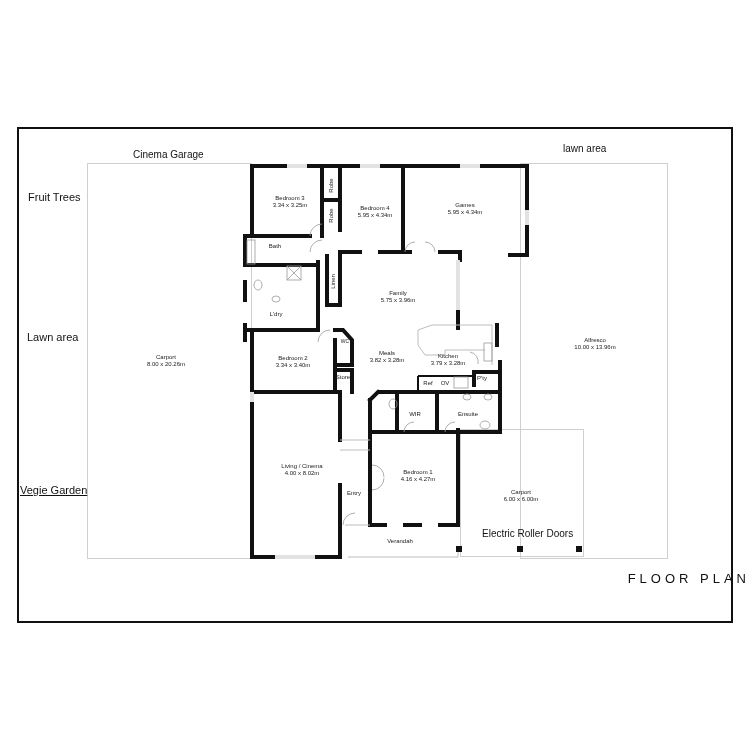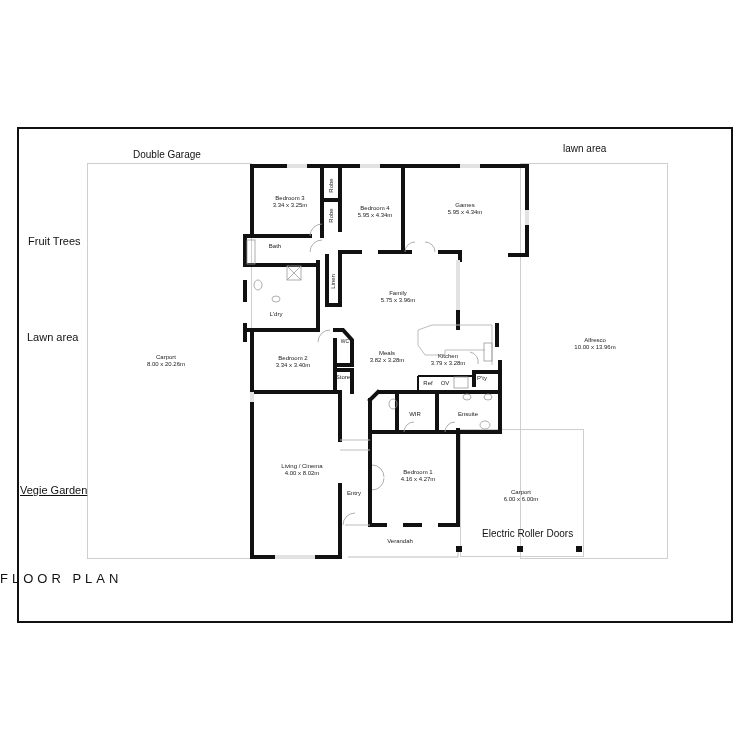--- a/index.html
+++ b/index.html
@@ -2,36 +2,36 @@
 <html><head>
 <meta charset="utf-8">
 <style>
   html, body { margin:0; padding:0; background:#fff; }
   body { width:750px; height:750px; position:relative; overflow:hidden; font-family:"Liberation Sans", sans-serif; color:#222; }
   .frame { position:absolute; left:17px; top:127px; width:712px; height:492px; border:2px solid #111; box-sizing:content-box; }
   .yard { position:absolute; border:1px solid #cfcfcf; }
   .wall { position:absolute; background:#111; }
   .lbl { position:absolute; font-size:6px; text-align:center; line-height:7px; color:#222; white-space:nowrap; transform:translateX(-50%); }
   .big { position:absolute; font-size:11px; color:#111; white-space:nowrap; }
-  .title { position:absolute; left:0; width:750px; top:571px; text-align:left; font-size:13px; letter-spacing:4px; color:#111; }
+  .title { position:absolute; left:0; width:750px; top:571px; text-align:right; font-size:13px; letter-spacing:4px; color:#111; }
   .win { position:absolute; background:#e2e2e2; }
   svg { position:absolute; left:0; top:0; }
 </style>
 </head>
 <body>
 
 <div class="frame"></div>
 
 <div class="yard" style="left:87px;top:163px;width:163px;height:394px;"></div>
 <div class="yard" style="left:520px;top:163px;width:146px;height:394px;"></div>
 <div class="yard" style="left:460px;top:429px;width:122px;height:126px;"></div>
 
-<div class="big" style="left:133px;top:149px;font-size:10px;">Double Garage</div>
+<div class="big" style="left:133px;top:149px;font-size:10px;">Cinema Garage</div>
 <div class="big" style="left:563px;top:143px;font-size:10px;">lawn area</div>
-<div class="big" style="left:28px;top:191px;margin-top:44px;">Fruit Trees</div>
+<div class="big" style="left:28px;top:191px;">Fruit Trees</div>
 <div class="big" style="left:27px;top:331px;">Lawn area</div>
 <div class="big" style="left:20px;top:484px;text-decoration:underline;">Vegie Garden</div>
 <div class="big" style="left:482px;top:528px;font-size:10px;">Electric Roller Doors</div>
 
 <svg width="750" height="750">
   <g stroke="#111" stroke-width="4" fill="none" stroke-linecap="square">
 
     <path d="M252 166 H287"></path>
     <path d="M307 166 H360"></path>
     <path d="M380 166 H403"></path>

